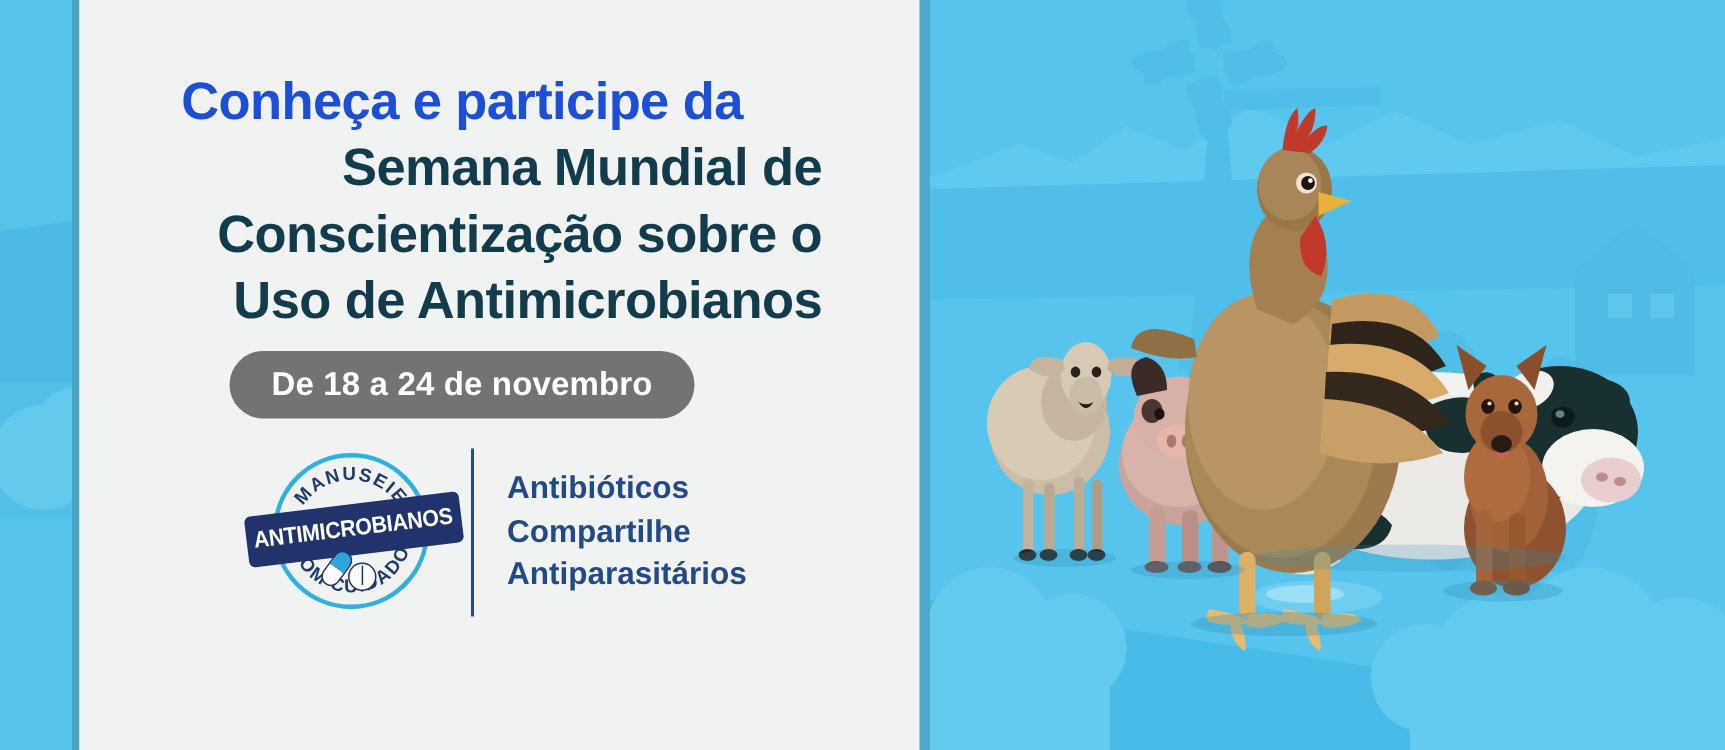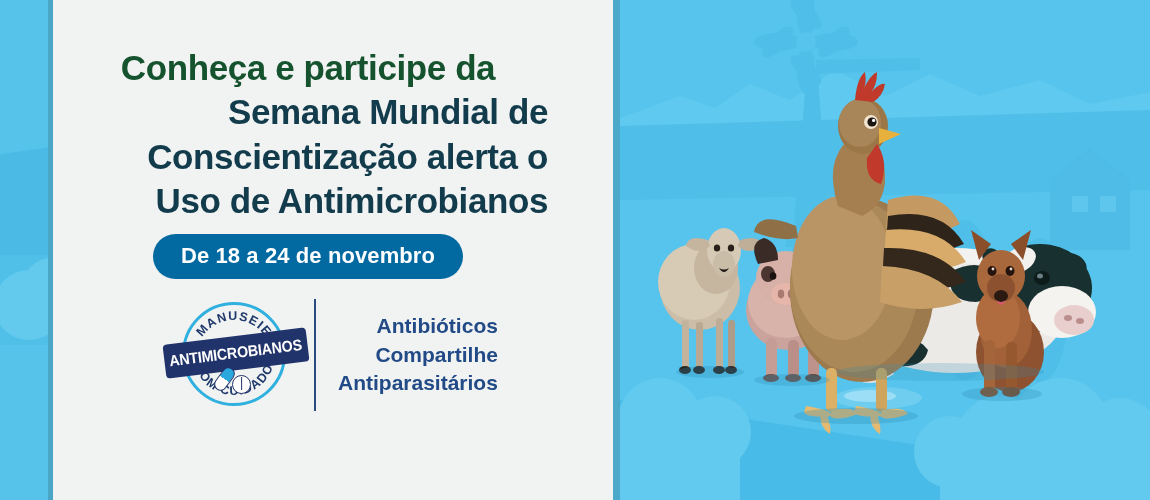--- a/index.html
+++ b/index.html
@@ -76,34 +76,34 @@
     width: 480px;
   }
   .headline-line {
     font-weight: bold;
     font-size: 35px;
     line-height: 1.27;
     letter-spacing: -0.4px;
     text-align: center;
     white-space: nowrap;
   }
-  .hl-accent { color: #14532d; }
+  .hl-accent { color: #1d4ed8; }
   .hl-dark   { color: #123b4c; text-align: right; }
 
   
   .date-pill-wrap {
     position: absolute;
     left: 68px;
     top: 234px;
     width: 480px;
     text-align: center;
   }
   .date-pill {
     display: inline-block;
-    background: #0369a1;
+    background: #737373;
     color: #ffffff;
     font-weight: bold;
     font-size: 22px;
     padding: 9px 28px 10px 28px;
     border-radius: 26px;
     letter-spacing: 0.1px;
   }
 
   
   .brand-row {
@@ -194,21 +194,20 @@
     height: 112px;
     background: #2a4a82;
     margin: 0 22px 0 16px;
   }
 
   
   .amr-list {
     list-style: none;
     margin: 0;
     padding: 0;
-    text-align: right;
   }
   .amr-list li {
     color: #214a86;
     font-weight: bold;
     font-size: 21px;
     line-height: 1.36;
     white-space: nowrap;
   }
 
   
@@ -253,21 +252,21 @@
     <div class="ls-cloud"></div>
     <div class="ls-cloud2"></div>
   </div>
   <div class="left-divider"></div>
 
   <div class="content-panel"></div>
 
   <div class="headline">
     <div class="headline-line hl-accent">Conheça e participe da</div>
     <div class="headline-line hl-dark">Semana Mundial de</div>
-    <div class="headline-line hl-dark">Conscientização alerta o</div>
+    <div class="headline-line hl-dark">Conscientização sobre o</div>
     <div class="headline-line hl-dark">Uso de Antimicrobianos</div>
   </div>
 
   <div class="date-pill-wrap">
     <span class="date-pill">De 18 a 24 de novembro</span>
   </div>
 
   <div class="brand-row">
 
     <div class="badge">

